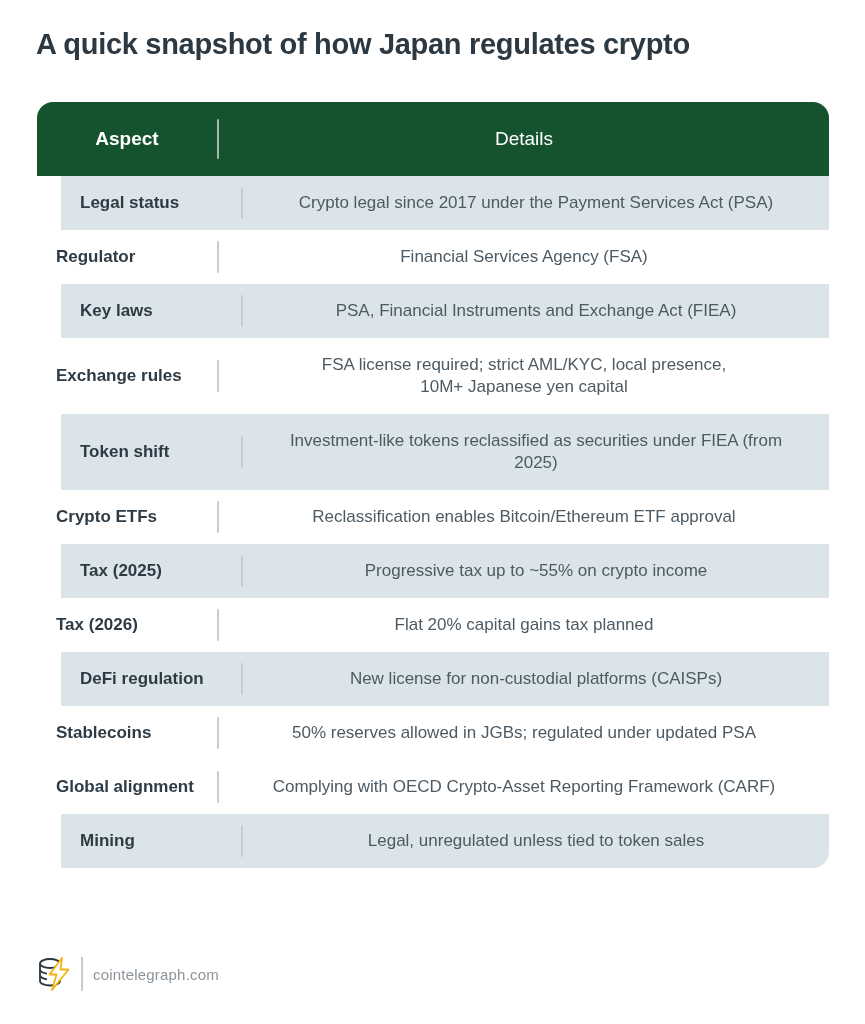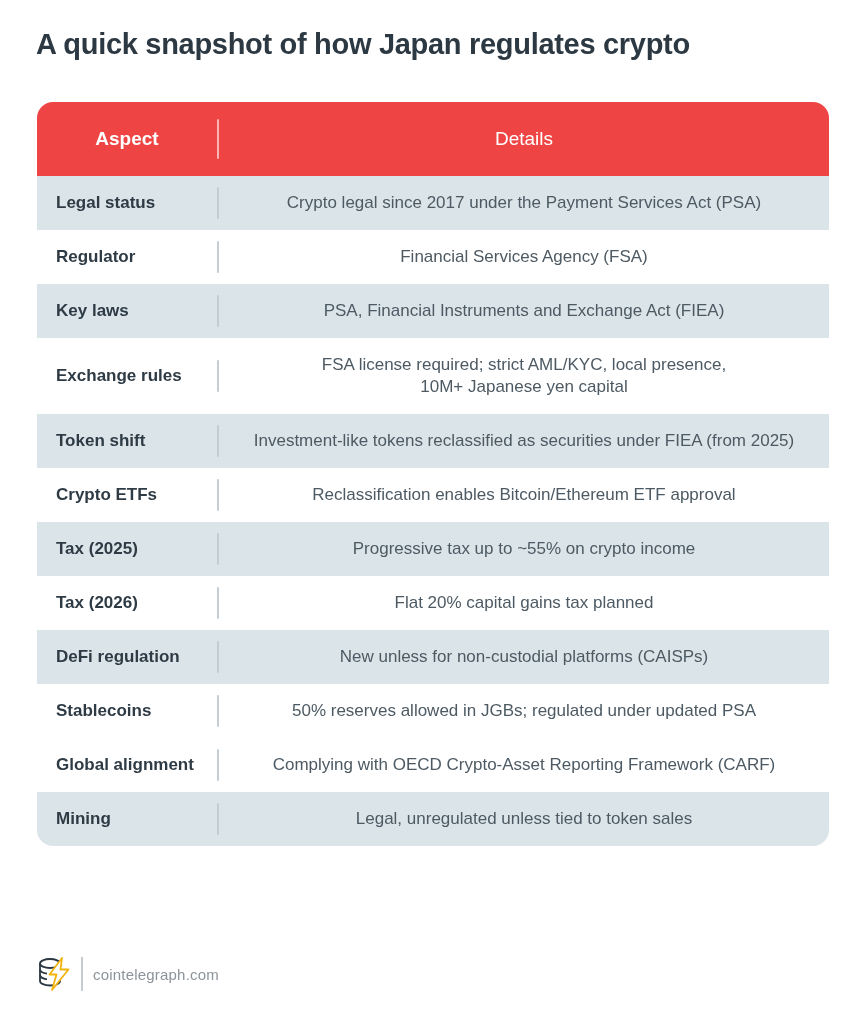--- a/index.html
+++ b/index.html
@@ -29,21 +29,21 @@
     position: absolute;
     left: 37px;
     top: 102px;
     width: 792px;
     border-radius: 16px;
     overflow: hidden;
   }
   .thead {
     display: flex;
     height: 74px;
-    background: #ef4444;
+    background: #14532d;
     align-items: stretch;
   }
   .th-aspect {
     flex: 0 0 180px;
     display: flex;
     align-items: center;
     justify-content: center;
     color: #ffffff;
     font-weight: 700;
     font-size: 19px;
@@ -58,21 +58,21 @@
     font-size: 19px;
   }
   .thead .divider {
     background: rgba(255,255,255,0.6);
     height: 40px;
   }
   .row {
     display: flex;
     align-items: stretch;
   }
-  .row.shaded { background: #DBE4E9; }
+  .row.shaded { background: #DBE4E9; margin-left: 24px; }
   .row.plain  { background: #ffffff; }
   .cell-aspect {
     flex: 0 0 180px;
     box-sizing: border-box;
     padding-left: 19px;
     display: flex;
     align-items: center;
     font-weight: 700;
     font-size: 17px;
     color: #2E3B45;
@@ -167,21 +167,21 @@
           <div class="cell-details">Progressive tax up to ~55% on crypto income</div>
         </div>
         <div class="row plain">
           <div class="cell-aspect">Tax (2026)</div>
           <div class="divider"></div>
           <div class="cell-details">Flat 20% capital gains tax planned</div>
         </div>
         <div class="row shaded">
           <div class="cell-aspect">DeFi regulation</div>
           <div class="divider"></div>
-          <div class="cell-details">New unless for non-custodial platforms (CAISPs)</div>
+          <div class="cell-details">New license for non-custodial platforms (CAISPs)</div>
         </div>
         <div class="row plain">
           <div class="cell-aspect">Stablecoins</div>
           <div class="divider"></div>
           <div class="cell-details">50% reserves allowed in JGBs; regulated under updated PSA</div>
         </div>
         <div class="row plain">
           <div class="cell-aspect">Global alignment</div>
           <div class="divider"></div>
           <div class="cell-details">Complying with OECD Crypto-Asset Reporting Framework (CARF)</div>

